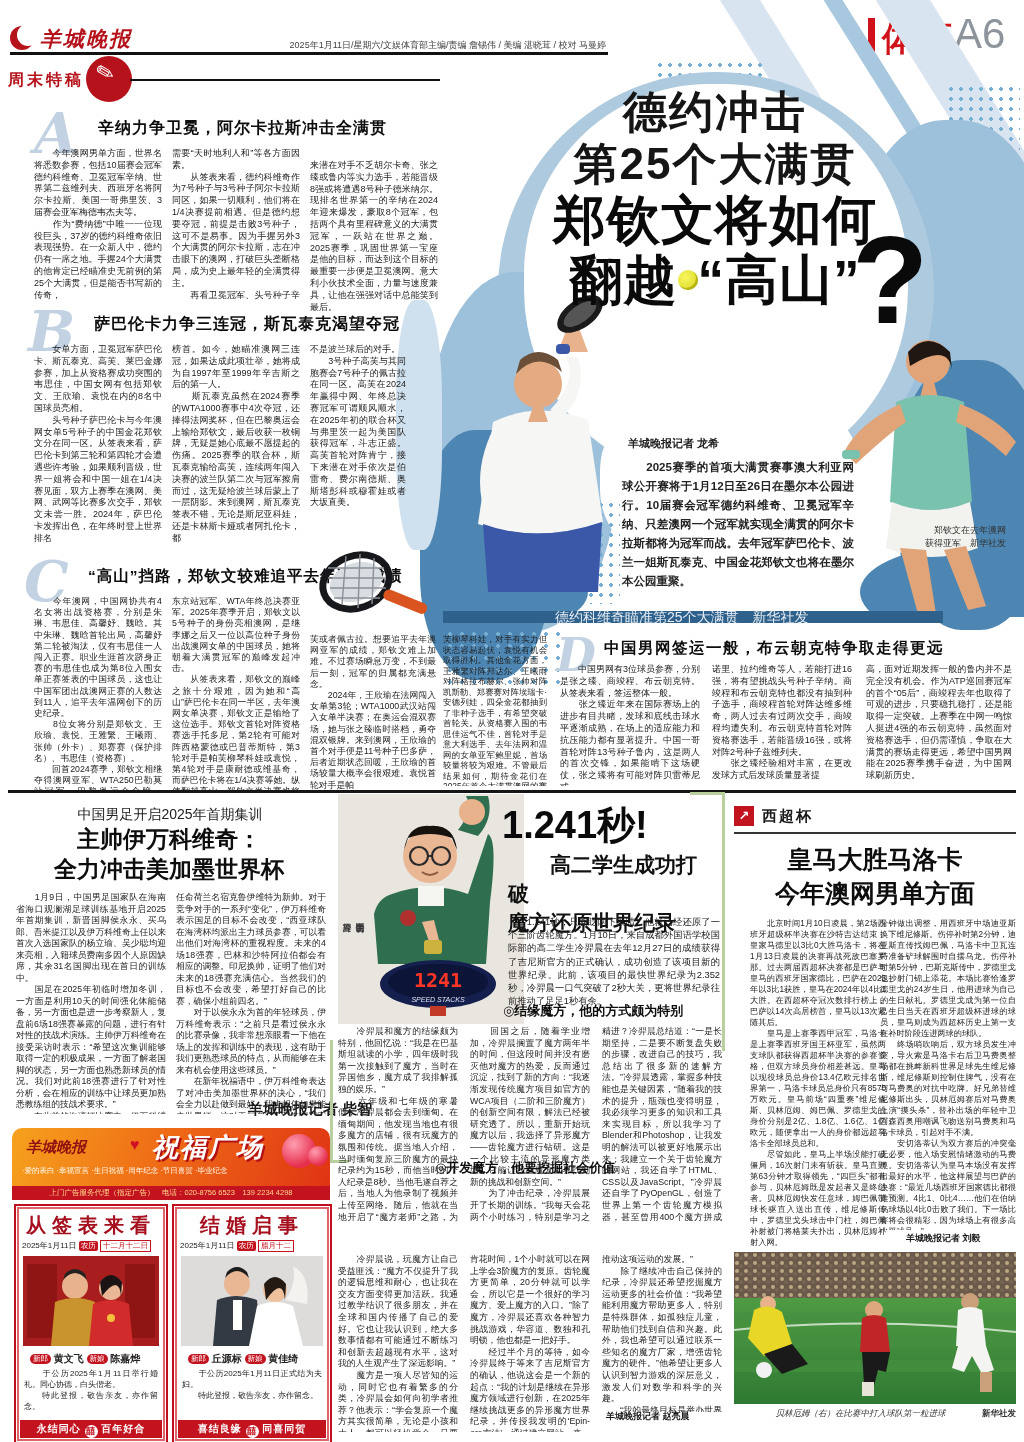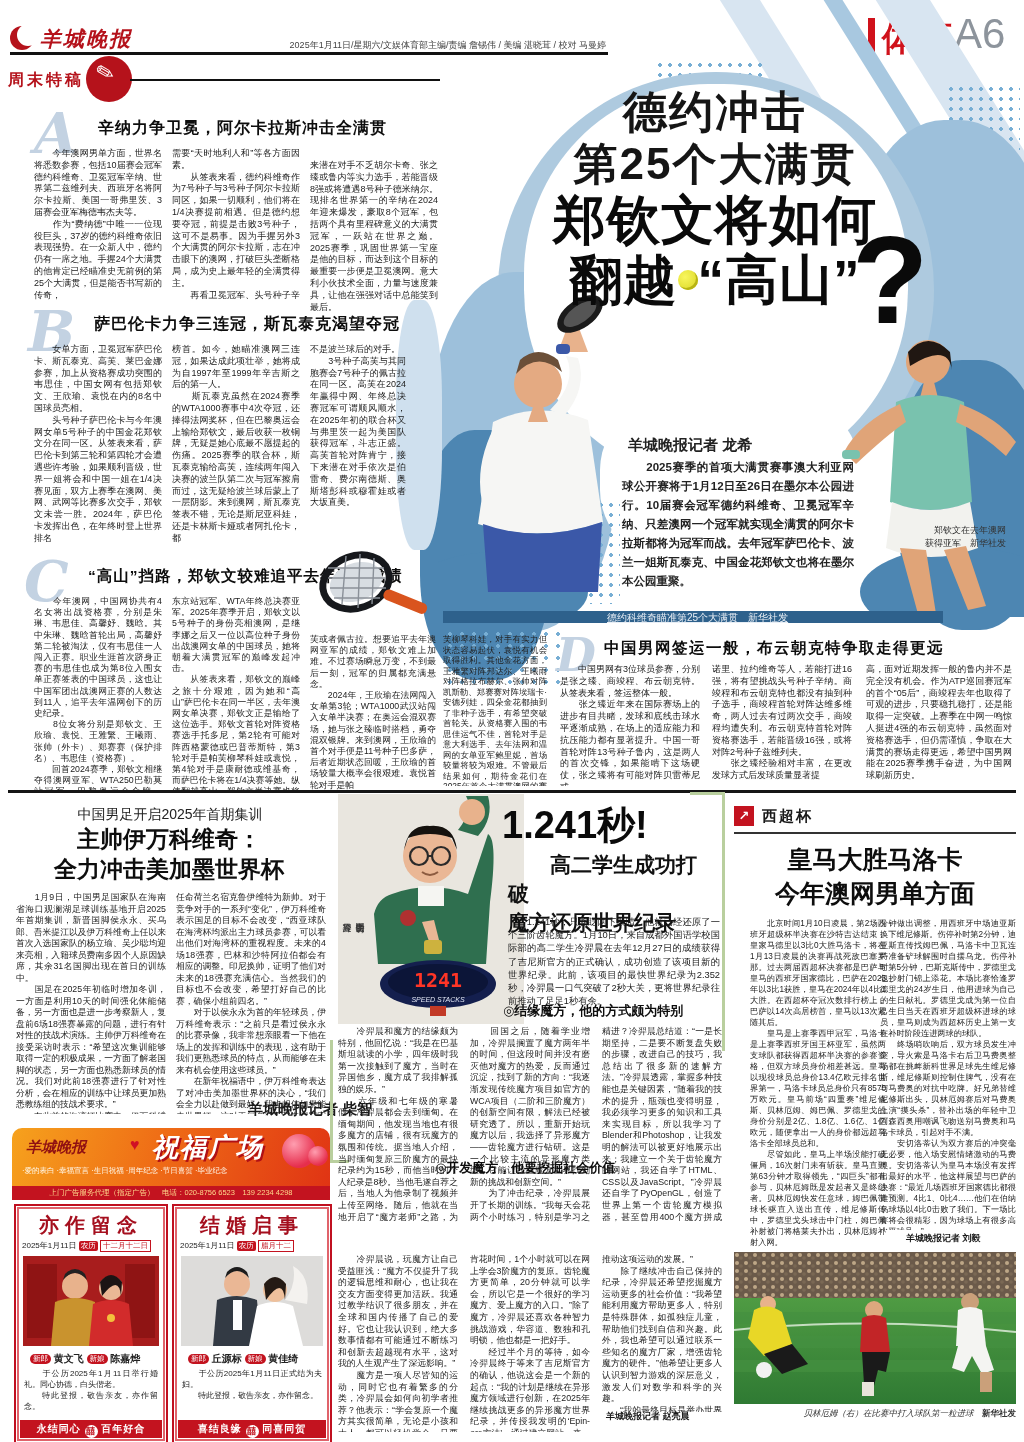--- a/index.html
+++ b/index.html
@@ -53,25 +53,25 @@
   #blob-right{left:852px;top:120px;width:200px;height:330px;border-radius:46%;background:#9dc0db;}
   #blob-right2{left:896px;top:360px;width:150px;height:270px;border-radius:44%;background:#4d86b2;}
   #blob-b3{left:396px;top:300px;width:46px;height:250px;border-radius:40%;background:#cfe0ee;}
 
   #hero-headline{left:505px;top:86px;width:420px;text-align:center;}
   .hl-light{font-size:44px;font-weight:600;line-height:52px;color:#151515;letter-spacing:2px;}
   .hl-heavy{font-size:53px;font-weight:900;line-height:60px;color:#0a0a0a;letter-spacing:1px;}
   #tennis-ball{display:inline-block;width:20px;height:20px;border-radius:50%;vertical-align:8px;
     background:radial-gradient(circle at 35% 35%,#f8f65e,#d8d41f);box-shadow:inset -2px -2px 0 #b8b414;}
   #hero-q{left:852px;top:208px;font-size:125px;font-weight:900;color:#0a0a0a;}
-  #hero-reporter{left:628px;top:436px;font-size:15px;font-weight:bold;color:#222;}
+  #hero-reporter{left:628px;top:436px;font-size:11px;font-weight:bold;color:#222;}
   #hero-intro{left:622px;top:458px;width:232px;font-size:11.5px;font-weight:600;line-height:19px;color:#222;}
   #cap-zheng{left:856px;top:524px;width:150px;text-align:right;font-size:9px;color:#333;line-height:13px;}
   #hero-bar{left:443px;top:611px;width:500px;height:12px;background:#2e618c;}
-  #cap-djoko{left:607px;top:612px;font-size:10px;color:#e8eef5;line-height:11px;text-decoration:underline;}
+  #cap-djoko{left:555px;top:612px;font-size:14px;color:#e8eef5;line-height:11px;}
 
   
   #a-letter{left:34px;top:100px;font-size:56px;}
   #a-title{left:98px;top:118px;font-size:16px;}
   #a-c1{left:34px;top:148px;width:128px;height:152px;}
   #a-c2{left:172px;top:148px;width:128px;height:152px;}
   #a-c3{left:310px;top:160px;width:128px;height:152px;}
 
   #b-letter{left:28px;top:298px;font-size:56px;}
   #b-title{left:94px;top:314px;font-size:16px;}
@@ -162,21 +162,21 @@
     text-align:center;line-height:20px;font-weight:bold;}
   #sc-tag{left:762px;top:807px;font-size:15px;font-weight:bold;letter-spacing:2px;}
   #sc-rule{left:734px;top:832px;width:282px;height:2px;background:#333;}
   #sc-title{left:734px;top:842px;width:282px;text-align:center;font-size:25px;font-weight:bold;line-height:34px;color:#0d0d0d;}
   .sc-col{font-size:8.2px;line-height:11px;}
   #sc-c1{left:734px;top:918px;width:136px;height:330px;margin-left:16px;}
   #sc-c2{left:880px;top:918px;width:136px;height:312px;}
   #sc-byline{left:906px;top:1232px;font-size:9px;font-weight:bold;}
   #sc-photo{left:734px;top:1252px;width:282px;height:152px;}
   #sc-cap{left:734px;top:1408px;width:282px;text-align:right;font-size:8.5px;font-style:italic;color:#333;}
-  #sc-cap b{font-style:normal;}
+  #sc-cap b{font-style:normal;margin-left:28px;}
 
   
   #c-racket{left:298px;top:548px;width:140px;height:88px;}
 </style>
 </head>
 <body>
 
 <div class="page">
 
   <div class="abs" id="logo-area">
@@ -323,21 +323,21 @@
     <span id="ad-logo">羊城晚报</span>
     <span id="ad-heart">♥</span>
     <span id="ad-title">祝福广场</span>
     <span class="ad-bigheart" id="ad-h1"></span>
     <span class="ad-bigheart" id="ad-h2"></span>
     <span id="ad-services">·爱的表白 ·幸福宣言 ·生日祝福 ·周年纪念 ·节日喜贺 ·毕业纪念</span>
   </div>
   <div class="abs" id="ad-contact">上门广告服务代理（指定广告）　电话：020-8756 6523　139 2234 4298</div>
 
   <div class="abs notice" id="wed-box">
-    <div class="n-title">亦作留念</div>
+    <div class="n-title">从签表来看</div>
     <div class="n-date">
       <span>2025年1月11日</span>
       <span class="lunar-lab">农历</span>
       <span class="lunar-box">十二月十二日</span>
     </div>
     <svg class="n-photo" viewBox="0 0 136 90">
       <rect width="136" height="90" fill="#a81d1d"></rect>
       <rect x="4" y="8" width="30" height="74" fill="#8f1414"></rect>
       <rect x="102" y="8" width="30" height="74" fill="#8f1414"></rect>
       <circle cx="52" cy="30" r="13" fill="#e8b28c"></circle>

